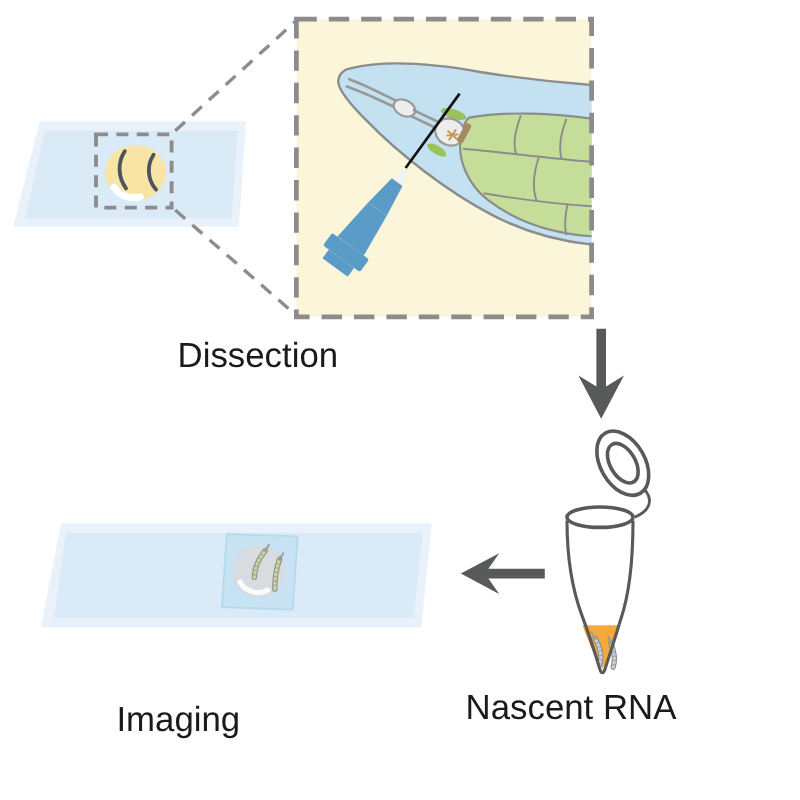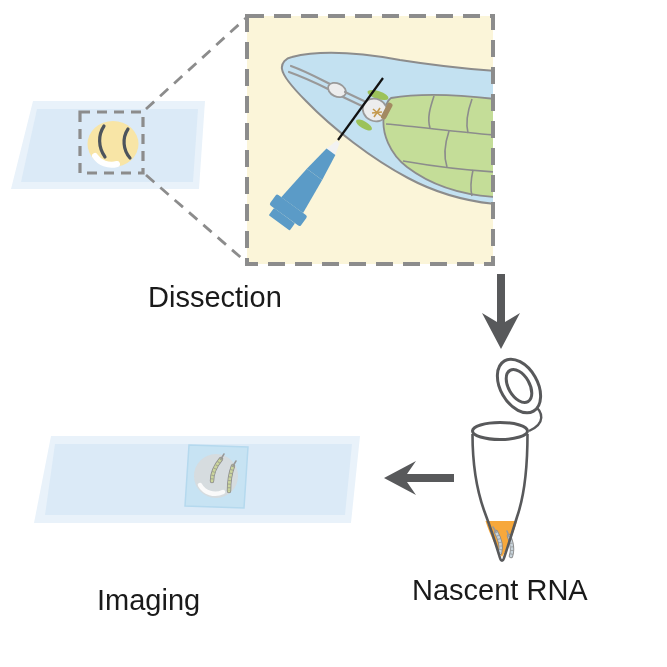--- a/index.html
+++ b/index.html
@@ -2,21 +2,21 @@
 <html style="--background: #FFFFFF; --text: #1A1A1A; --slide_edge: #E9F2FA; --slide_face: #DBEAF7; --coverslip: #C7E3F3; --droplet: #F8E5A6; --worm_dark: #4D545C; --dash_gray: #8C8C8C; --inset_bg: #FBF5D9; --worm_body: #C3E1F1; --outline_gray: #8C8C8C; --embryo_green: #C4DD98; --embryo_dark: #9CC25A; --pharynx_fill: #EDEDED; --pharynx_line: #999999; --grinder_tan: #C49A4E; --intestine_brown: #A38A62; --needle_blue: #5B9BC7; --arrow_gray: #58595B; --tube_line: #58595B; --liquid_orange: #F7A83B; --tube_worm: #C7D3DB; --imaging_worm: #CBD59C; --sample_circle: #D9D9D9;"><head>
 <meta charset="utf-8">
 <style>
   html,body{margin:0;padding:0;background:#fff;}
   #stage{position:relative;width:667px;height:667px;background:var(--background);overflow:hidden;
          font-family:"Liberation Sans",sans-serif;}
   svg{position:absolute;left:0;top:0;}
   .label{position:absolute;font-size:29px;line-height:34px;color:var(--text);text-align:left;}
   #dissection-label{left:148px;top:280px;width:210px;}
   #imaging-label{left:97px;top:543px;width:210px;margin-top:40px;}
-  #labelling-label{left:412px;top:573px;width:234px;}
+  #labelling-label{left:388px;top:573px;width:234px;}
 
   .f-slide-edge{fill:var(--slide_edge);}
   .f-slide-face{fill:var(--slide_face);}
   .f-droplet{fill:var(--droplet);}
   .s-wormline{stroke:var(--worm_dark);stroke-width:3.2;fill:none;stroke-linecap:round;}
   .s-dash{stroke:var(--dash_gray);fill:none;}
   .f-insetbg{fill:var(--inset_bg);}
   .f-wormbody{fill:var(--worm_body);stroke:var(--outline_gray);stroke-width:2;}
   .f-embryo{fill:var(--embryo_green);stroke:var(--outline_gray);stroke-width:1.8;}
   .s-divider{stroke:var(--outline_gray);stroke-width:1.6;fill:none;}

